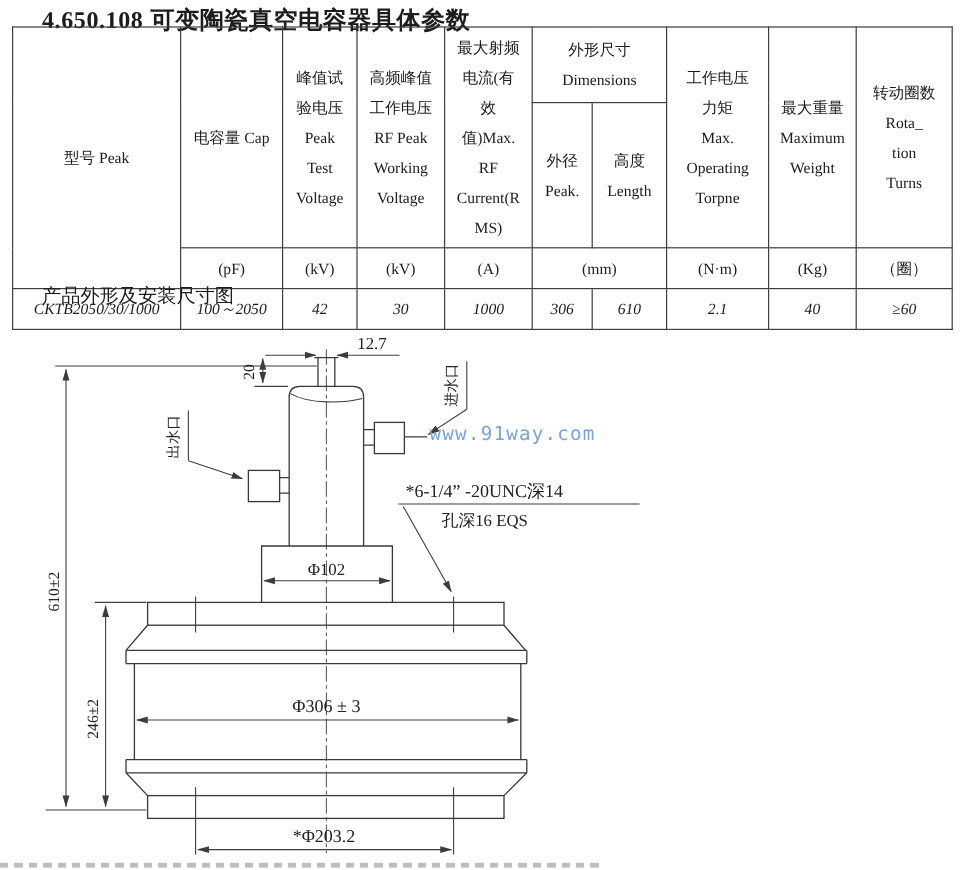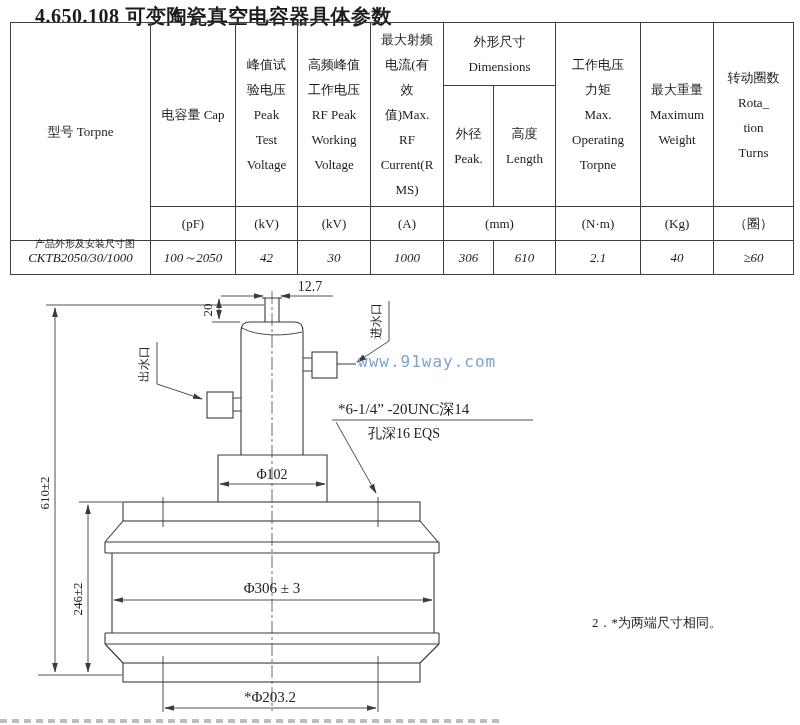--- a/index.html
+++ b/index.html
@@ -20,21 +20,21 @@
   table.spec td{
     border:1px solid #3e3e3e;text-align:center;vertical-align:middle;
     font-size:13px;padding:4px;line-height:25px;overflow:hidden;
   }
   td.wrap{white-space:pre-line;}
   td.tight{line-height:20px;}
   tr.hrow1 td{height:42px;}
   tr.hrow2 td{height:104px;}
   tr.urow td{height:22px;}
   tr.drow td{height:21px;font-style:italic;}
-  .drawing-title{position:absolute;left:35px;top:237px;font-size:10px;}
+  .drawing-title{position:absolute;left:35px;top:237px;font-size:16px;}
   .techreq{position:absolute;left:572px;top:612px;font-size:13px;line-height:22px;}
   .techreq .tr-items{padding-left:20px;}
   svg.draw{position:absolute;left:0;top:0;}
   .cutoff{
     position:absolute;left:0;top:719px;width:500px;height:4px;opacity:.65;
     background:repeating-linear-gradient(90deg,#9a9a9a 0 7px,transparent 7px 12px);
   }
 </style>
 </head>
 <body>
@@ -51,21 +51,21 @@
     <col style="width:73px">
       <col style="width:73px">
       <col style="width:50px">
     <col style="width:62px">
       <col style="width:85px">
       <col style="width:73px">
     <col style="width:80px">
   </colgroup>
   <tbody>
       <tr class="hrow1">
-    <td rowspan="3">型号 Torpne</td>
+    <td rowspan="3">型号 Peak</td>
     <td rowspan="2">电容量 Cap</td>
     <td rowspan="2" class="wrap">峰值试
 验电压
 Peak
 Test
 Voltage</td>
     <td rowspan="2" class="wrap">高频峰值
 工作电压
 RF Peak
 Working
@@ -194,16 +194,15 @@
     <text x="270" y="702" font-size="15" text-anchor="middle">*Φ203.2</text>
     <text x="148" y="364" font-size="12" text-anchor="middle" transform="rotate(-90 148 364)">出水口</text>
     <text x="380" y="321" font-size="12" text-anchor="middle" transform="rotate(-90 380 321)">进水口</text>
     <text x="358" y="367" font-size="16" fill="#79a3d9" letter-spacing="1" font-family="DejaVu Sans Mono, monospace">www.91way.com</text>
     <text x="338" y="414" font-size="15">*6-1/4” -20UNC深14</text>
     <text x="368" y="438" font-size="14">孔深16 EQS</text>
   </g>
 </svg>
 
 <div class="techreq">
-  <div class="tr-items">2．*为两端尺寸相同。</div>
 </div>
 
 <div class="cutoff"></div>
 
 </body></html>

